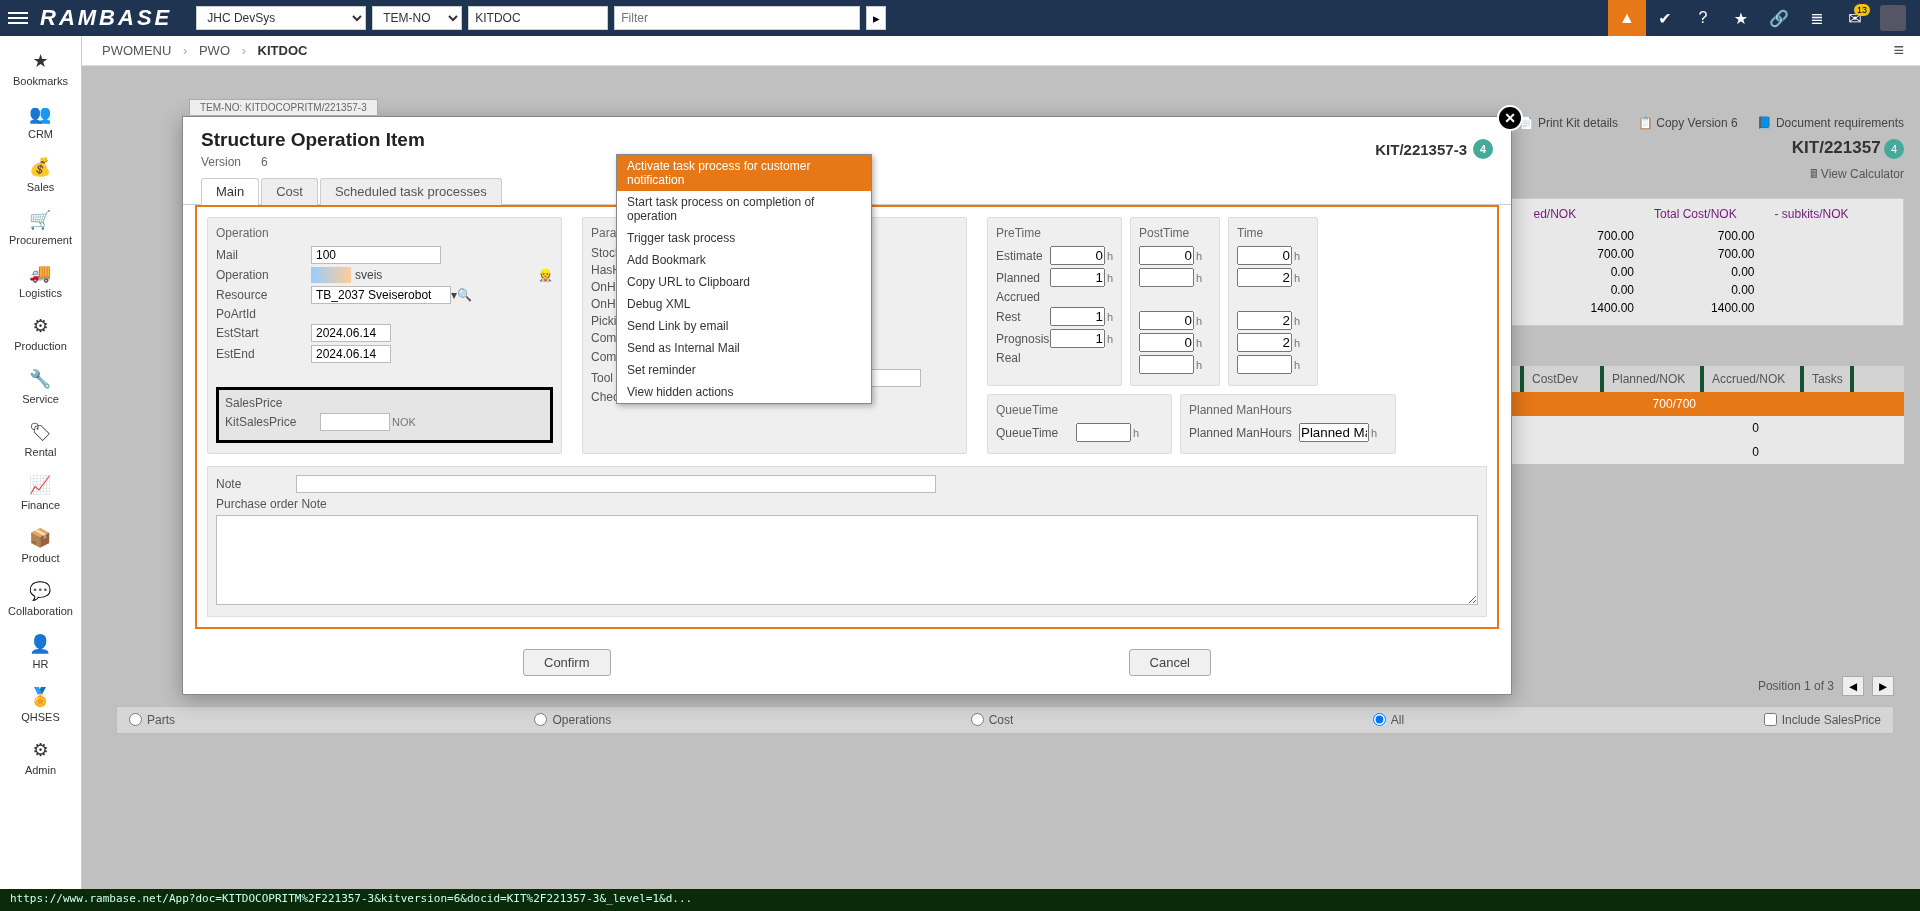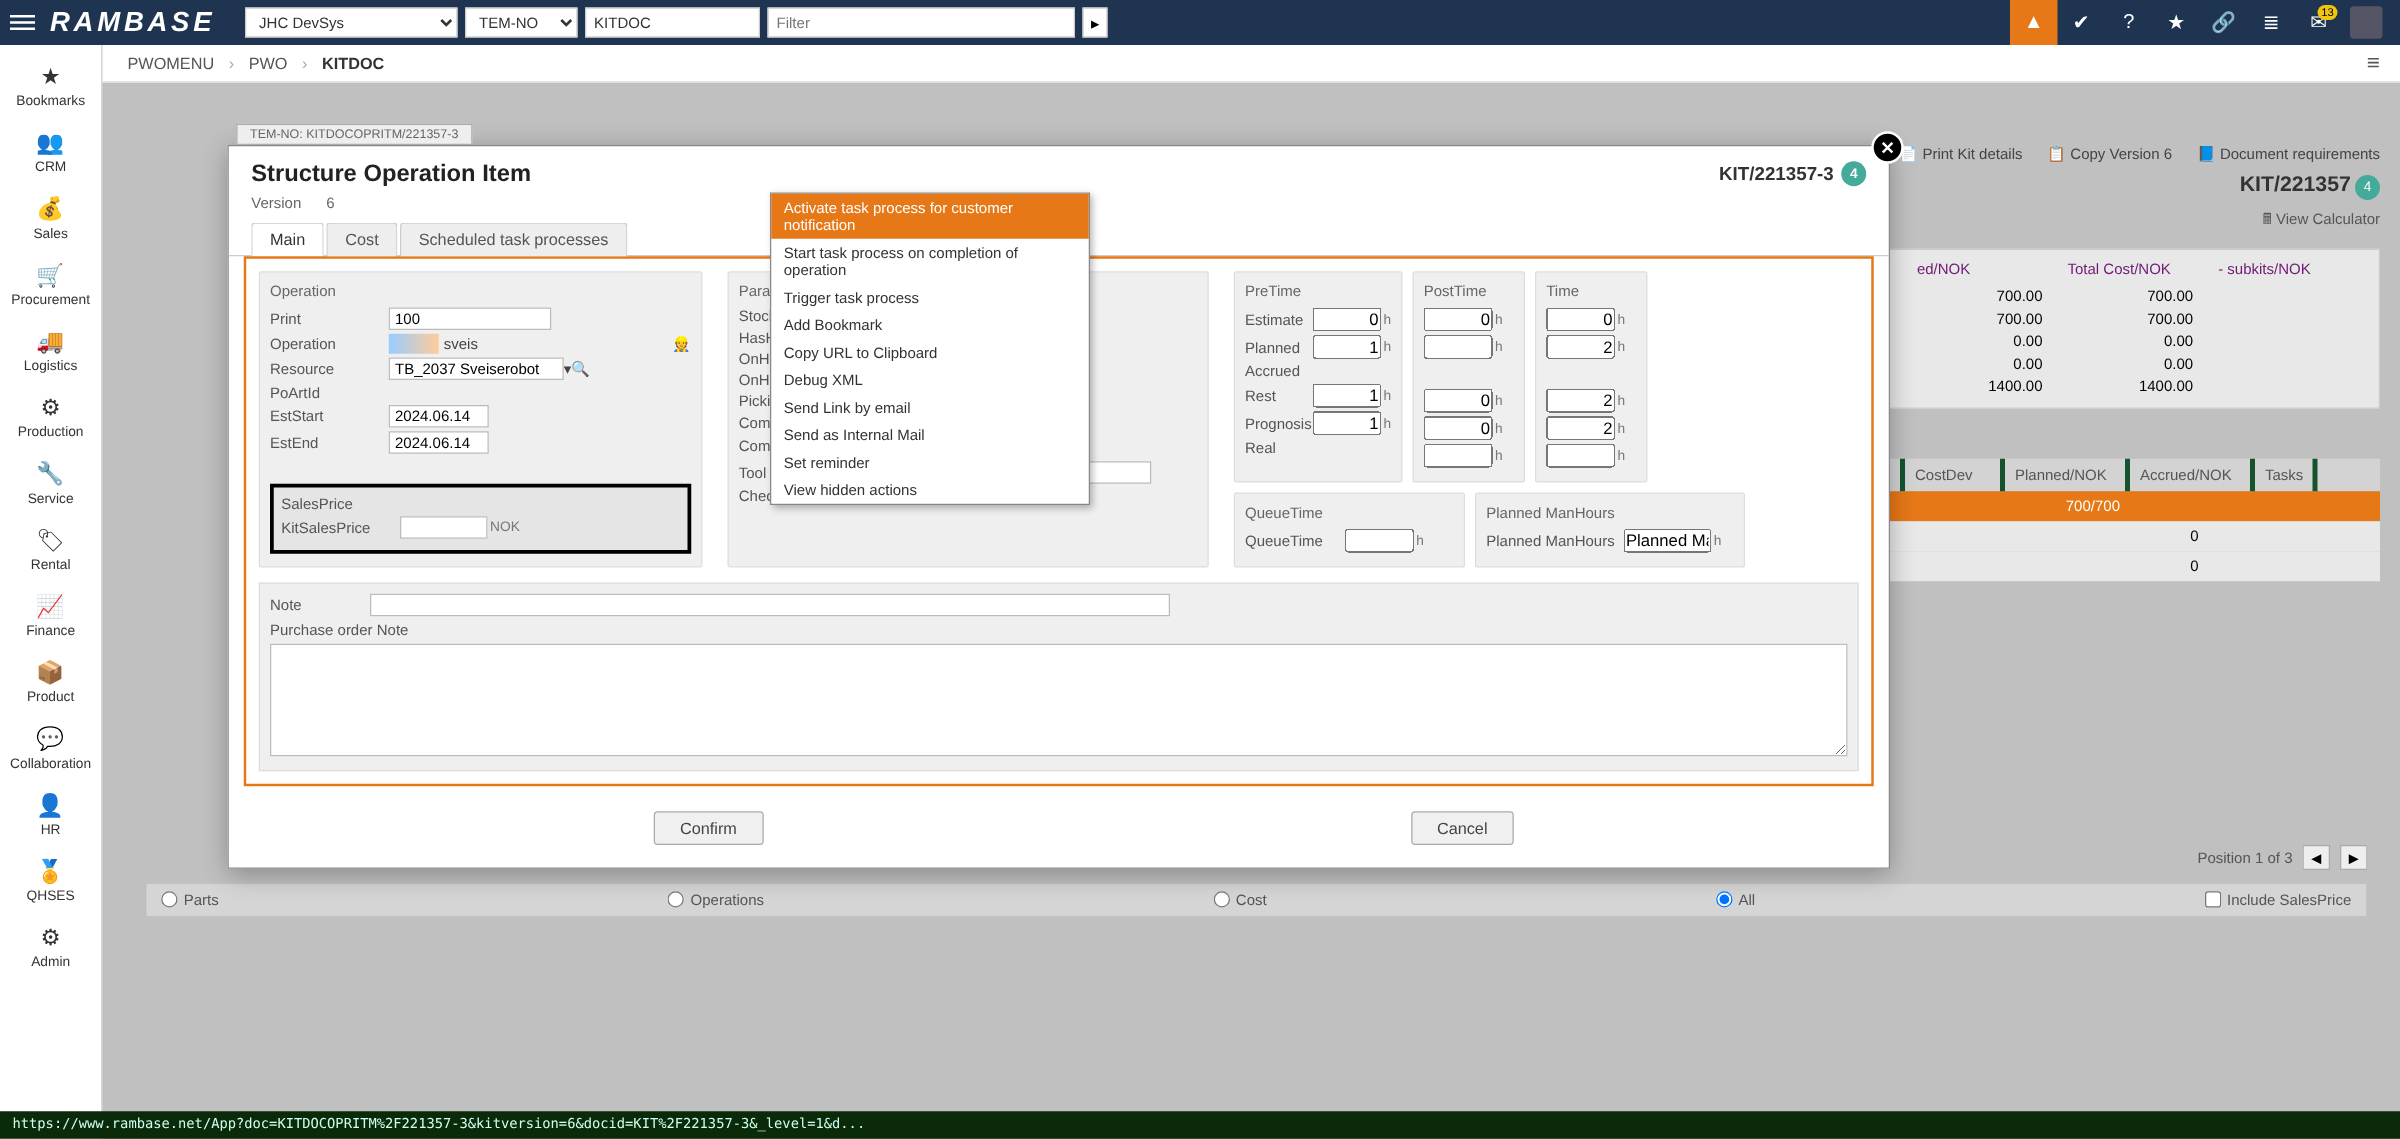--- a/index.html
+++ b/index.html
@@ -60,21 +60,21 @@
 .bg-pager button { width: 22px; height: 20px; border: 1px solid #aaa; background: #eee; cursor: pointer; }
 
 .bg-radio-row { position: absolute; left: 34px; right: 26px; top: 670px; display: flex; align-items: center; gap: 60px; font-size: 12px; color: #555; background: #d5d5d5; padding: 6px 12px; border: 1px solid #bbb; }
 .bg-radio-row label { display: flex; align-items: flex-start; gap: 5px; cursor: pointer; }
 .bg-radio-row .spacer { flex: 1; }
 
 
 .modal { position: absolute; left: 100px; top: 80px; width: 1330px; background: #fff; border: 1px solid #888; box-shadow: 0 4px 20px rgba(0,0,0,0.3); }
 .modal-close { position: absolute; right: -12px; top: -12px; width: 26px; height: 26px; background: #000; color: #fff; border-radius: 50%; border: 2px solid #fff; display: flex; align-items: center; justify-content: center; cursor: pointer; font-size: 14px; font-weight: bold; z-index: 10; }
 .modal-tab { position: absolute; top: -18px; left: 6px; background: #eee; border: 1px solid #aaa; border-bottom: none; padding: 2px 10px; font-size: 10px; color: #666; }
-.modal-header { padding: 12px 18px 8px; display: flex; justify-content: space-between; align-items: flex-start; }
+.modal-header { padding: 12px 18px 8px; display: flex; justify-content: space-between; align-items: center; }
 .modal-title { font-size: 19px; font-weight: bold; color: #222; }
 .modal-version { font-size: 12px; color: #666; margin-top: 4px; }
 .modal-docid { font-size: 15px; font-weight: bold; color: #333; display: flex; align-items: center; gap: 6px; }
 .chip { background: #4a9; color: #fff; width: 20px; height: 20px; border-radius: 50%; display: inline-flex; align-items: center; justify-content: center; font-size: 11px; }
 
 
 .tab-row { display: flex; border-bottom: 1px solid #ccc; padding-left: 18px; }
 .tab { padding: 5px 14px; border: 1px solid #ccc; border-bottom: none; background: #eee; font-size: 13px; color: #555; cursor: pointer; border-radius: 3px 3px 0 0; margin-right: 2px; position: relative; top: 1px; }
 .tab.active { background: #fff; color: #333; border-bottom: 1px solid #fff; }
 
@@ -350,21 +350,21 @@
       <div class="tab">Cost</div>
       <div class="tab">Scheduled task processes</div>
     </div>
 
     <div class="form-wrap">
       <div class="form-cols">
 
         <div class="form-col c1">
           <h5>Operation</h5>
           <div class="field-row">
-              <label>Print</label>
+              <label>Mail</label>
               <input type="text" class="w90" value="100" style="">
             </div>
           <div class="field-row">
               <label>Operation</label>
               <span class="opicon"></span>
               <span>sveis</span>
               <span style="margin-left:auto;cursor:pointer">👷</span>
             </div>
           <div class="field-row">
               <label>Resource</label>

